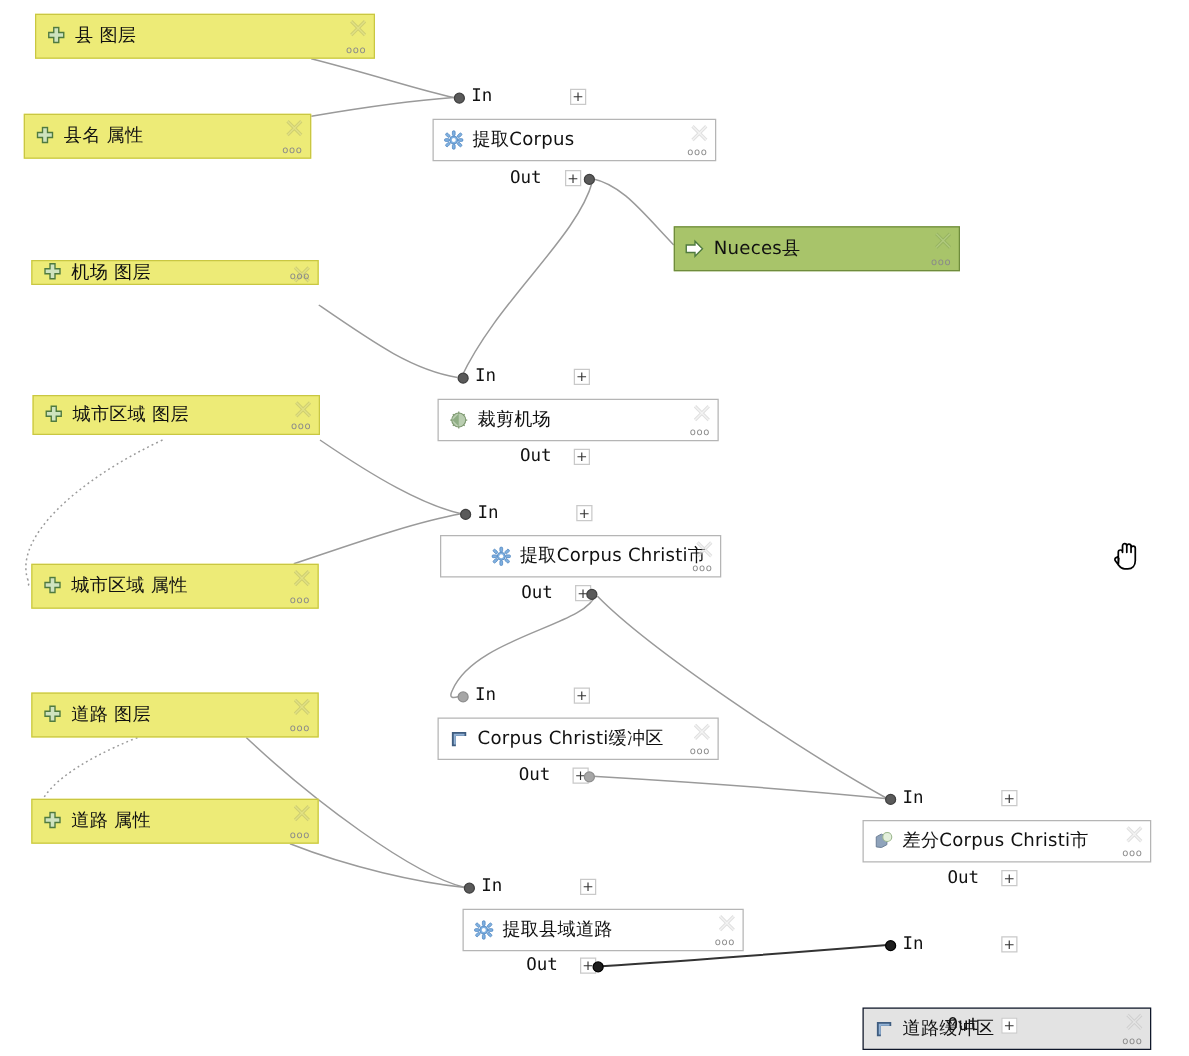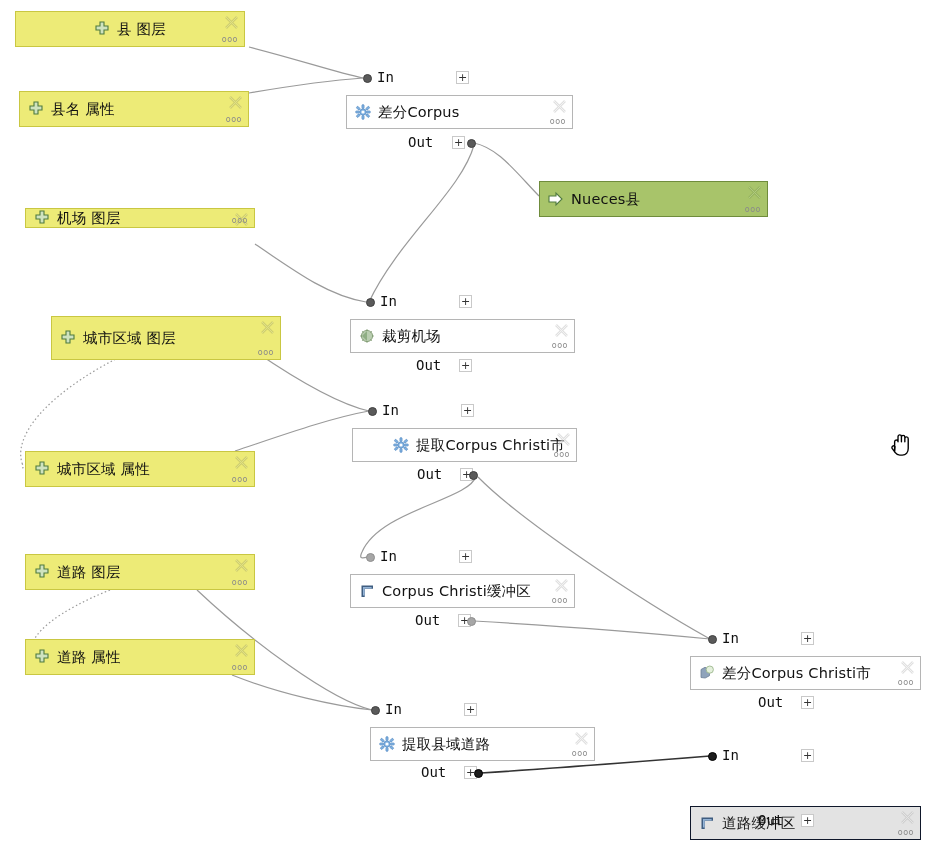--- a/index.html
+++ b/index.html
@@ -140,21 +140,21 @@
       <path d="M197,590 C250,640 330,700 372,710"></path>
 
       <path d="M232,675 C280,694 335,706 372,710"></path>
     </g>
     <g fill="none" stroke="#333333" stroke-width="1.6">
 
       <path d="M481,773 C560,768 660,760 710,756"></path>
     </g>
   </svg>
 
-  <div class="node data" style="left:15px;top:11px;width:230px;height:36px;justify-content:center;">
+  <div class="node data" style="left:28px;top:11px;width:272px;height:36px;">
     <span class="icn">
       <svg viewBox="0 0 16 16" width="16" height="16">
         <path d="M6 1h4v4h4v4h-4v4H6V9H2V5h4z" fill="#cfe3bf" stroke="#4f7a3f" stroke-width="1.1"></path>
       </svg>
     </span>
     <span class="nlabel">县 图层</span>
     <span class="nclose">
       <svg viewBox="0 0 15 15" width="15" height="15">
           <path d="M2 2l11 11M13 2L2 13" stroke="#b8b96a" stroke-width="2.6" fill="none"></path>
           <path d="M2 2l11 11M13 2L2 13" stroke="#d8d98f" stroke-width="1" fill="none"></path>
@@ -189,21 +189,21 @@
           <rect x="0.6" y="6.9" width="4" height="2.2" rx="1"></rect>
           <rect x="11.4" y="6.9" width="4" height="2.2" rx="1"></rect>
           <rect x="2.2" y="2.2" width="2.2" height="4" rx="1" transform="rotate(-45 3.3 4.2)"></rect>
           <rect x="11.6" y="9.6" width="2.2" height="4" rx="1" transform="rotate(-45 12.7 11.6)"></rect>
           <rect x="11.6" y="2.2" width="2.2" height="4" rx="1" transform="rotate(45 12.7 4.2)"></rect>
           <rect x="2.2" y="9.6" width="2.2" height="4" rx="1" transform="rotate(45 3.3 11.6)"></rect>
         </g>
         <circle cx="8" cy="8" r="1.6" fill="#ffffff"></circle>
       </svg>
     </span>
-    <span class="nlabel">差分Corpus</span>
+    <span class="nlabel">提取Corpus</span>
     <span class="nclose">
       <svg viewBox="0 0 15 15" width="15" height="15">
           <path d="M2 2l11 11M13 2L2 13" stroke="#c7c7c7" stroke-width="2.6" fill="none"></path>
           <path d="M2 2l11 11M13 2L2 13" stroke="#eaeaea" stroke-width="1" fill="none"></path>
         </svg>
     </span>
     <span class="ndots">ooo</span>
   </div>
 
   <div class="node result" style="left:539px;top:181px;width:229px;height:36px;">
@@ -231,21 +231,21 @@
     <span class="nlabel">机场 图层</span>
     <span class="nclose">
       <svg viewBox="0 0 15 15" width="15" height="15">
           <path d="M2 2l11 11M13 2L2 13" stroke="#b8b96a" stroke-width="2.6" fill="none"></path>
           <path d="M2 2l11 11M13 2L2 13" stroke="#d8d98f" stroke-width="1" fill="none"></path>
         </svg>
     </span>
     <span class="ndots">ooo</span>
   </div>
 
-  <div class="node data" style="left:26px;top:316px;width:230px;height:44px;margin-left:25px;">
+  <div class="node data" style="left:26px;top:316px;width:230px;height:32px;">
     <span class="icn">
       <svg viewBox="0 0 16 16" width="16" height="16">
           <path d="M6 1h4v4h4v4h-4v4H6V9H2V5h4z" fill="#cfe3bf" stroke="#4f7a3f" stroke-width="1.1"></path>
         </svg>
     </span>
     <span class="nlabel">城市区域 图层</span>
     <span class="nclose">
       <svg viewBox="0 0 15 15" width="15" height="15">
           <path d="M2 2l11 11M13 2L2 13" stroke="#b8b96a" stroke-width="2.6" fill="none"></path>
           <path d="M2 2l11 11M13 2L2 13" stroke="#d8d98f" stroke-width="1" fill="none"></path>

